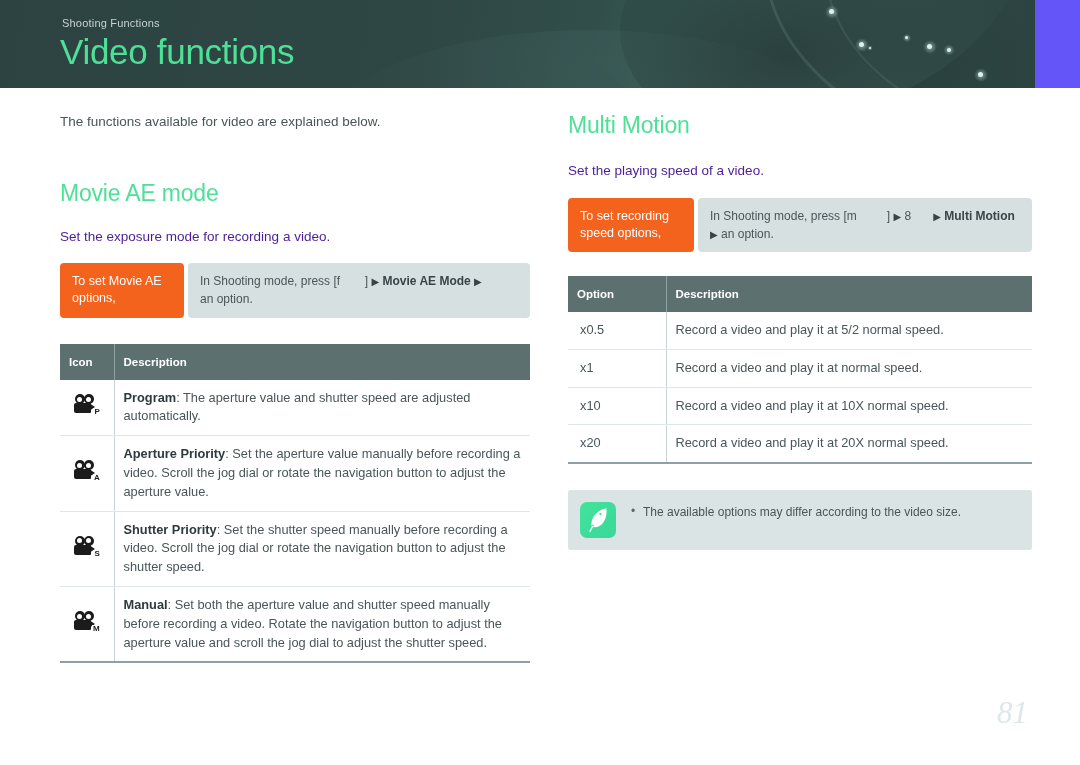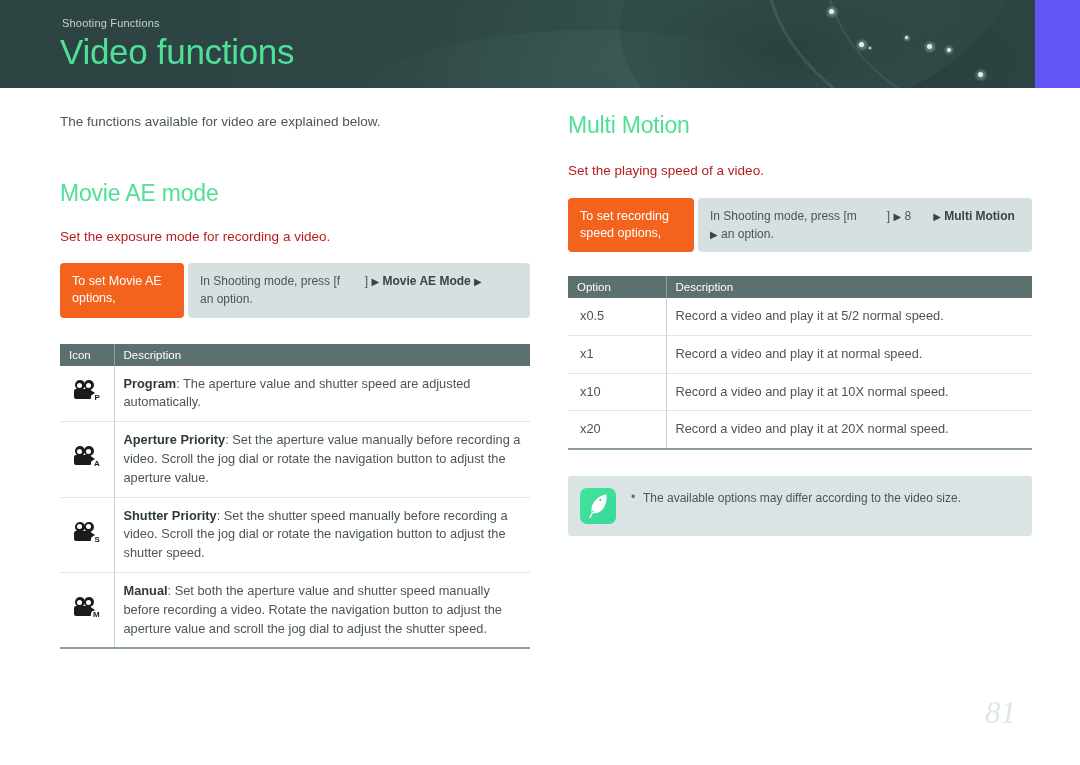--- a/index.html
+++ b/index.html
@@ -75,21 +75,21 @@
   .lede {
     font-size: 13.5px; color: #4a5558; line-height: 1.45;
     margin-bottom: 48px;
   }
   .h2 {
     font-size: 23px; color: #4fe098; font-weight: 400;
     letter-spacing: -0.2px; margin-bottom: 20px;
   }
   .h2.right { margin-bottom: 22px; }
   .sub {
-    font-size: 13.5px; color: #b91c1c; line-height: 1.45; margin-bottom: 17px;
+    font-size: 13.5px; color: #4c1d95; line-height: 1.45; margin-bottom: 17px;
   }
 
   
   .navstrip { display: flex; align-items: stretch; width: 100%; }
   .navstrip .tag {
     background: #f4631e; color: #ffffff;
     font-size: 12.5px; line-height: 1.38;
     padding: 9px 8px 9px 12px;
     border-radius: 4px;
     flex: 0 0 auto;
@@ -107,22 +107,22 @@
   .navstrip.left .tag  { width: 124px; }
   .navstrip.right .tag { width: 126px; }
   .path b { font-weight: bold; color: #394447; }
   .arw { font-size: 10px; color: #394447; }
   .btnglyph { display: inline-block; min-width: 14px; }
 
   
   table { border-collapse: collapse; width: 100%; }
   thead th {
     background: #5d7070; color: #ffffff; text-align: left;
-    font-size: 11.5px; font-weight: normal;
-    padding: 5px 9px;
+    font-size: 11.5px; font-weight: bold;
+    padding: 12px 9px;
   }
   thead th.sep { border-left: 1px solid #8ea0a0; }
   tbody td {
     font-size: 12.8px; color: #4a5558; line-height: 1.47;
     padding: 9px 9px; vertical-align: middle;
     border-bottom: 1px solid #dfe6e8;
   }
   tbody tr:last-child td { border-bottom: 2px solid #8f9fa6; }
   tbody td.divcol { border-right: 1px solid #c7d3d6; }
   td b { color: #2f3a3d; }
@@ -188,21 +188,21 @@
     font-size: 12px; color: #4a5558; line-height: 1.62;
   }
   .notelist li::before {
     content: "\2022"; position: absolute; left: 1px; top: -1px;
     font-size: 12px; color: #5d6a6d;
   }
   .notelist li b { font-weight: bold; color: #2f3a3d; }
 
   
   .pageno {
-    position: absolute; right: 64px; bottom: 34px;
+    position: absolute; right: 52px; bottom: 34px;
     font-family: "Liberation Serif", serif; font-style: italic;
     font-size: 31px; color: #dde7e7;
   }
 </style>
 </head>
 <body>
 
 <div class="page">
 
   <div class="banner">

